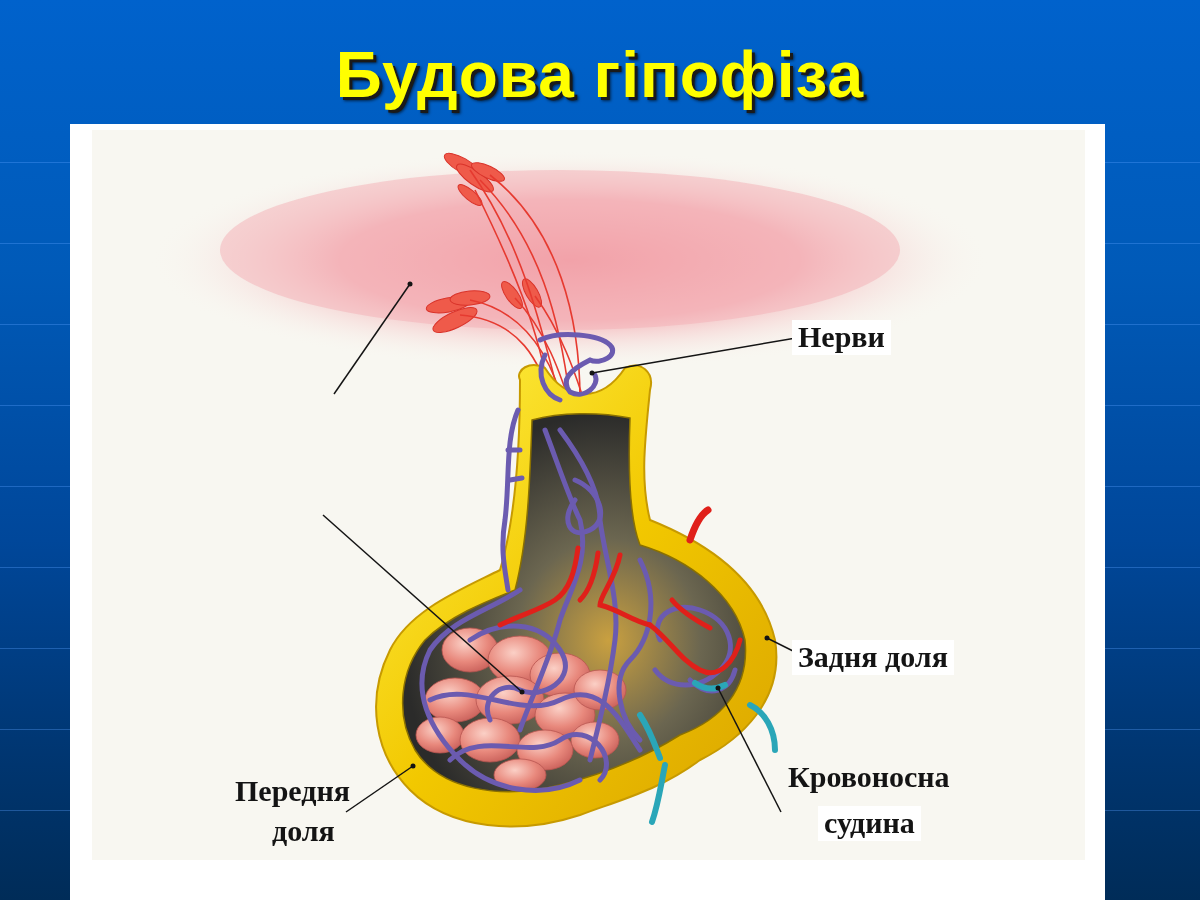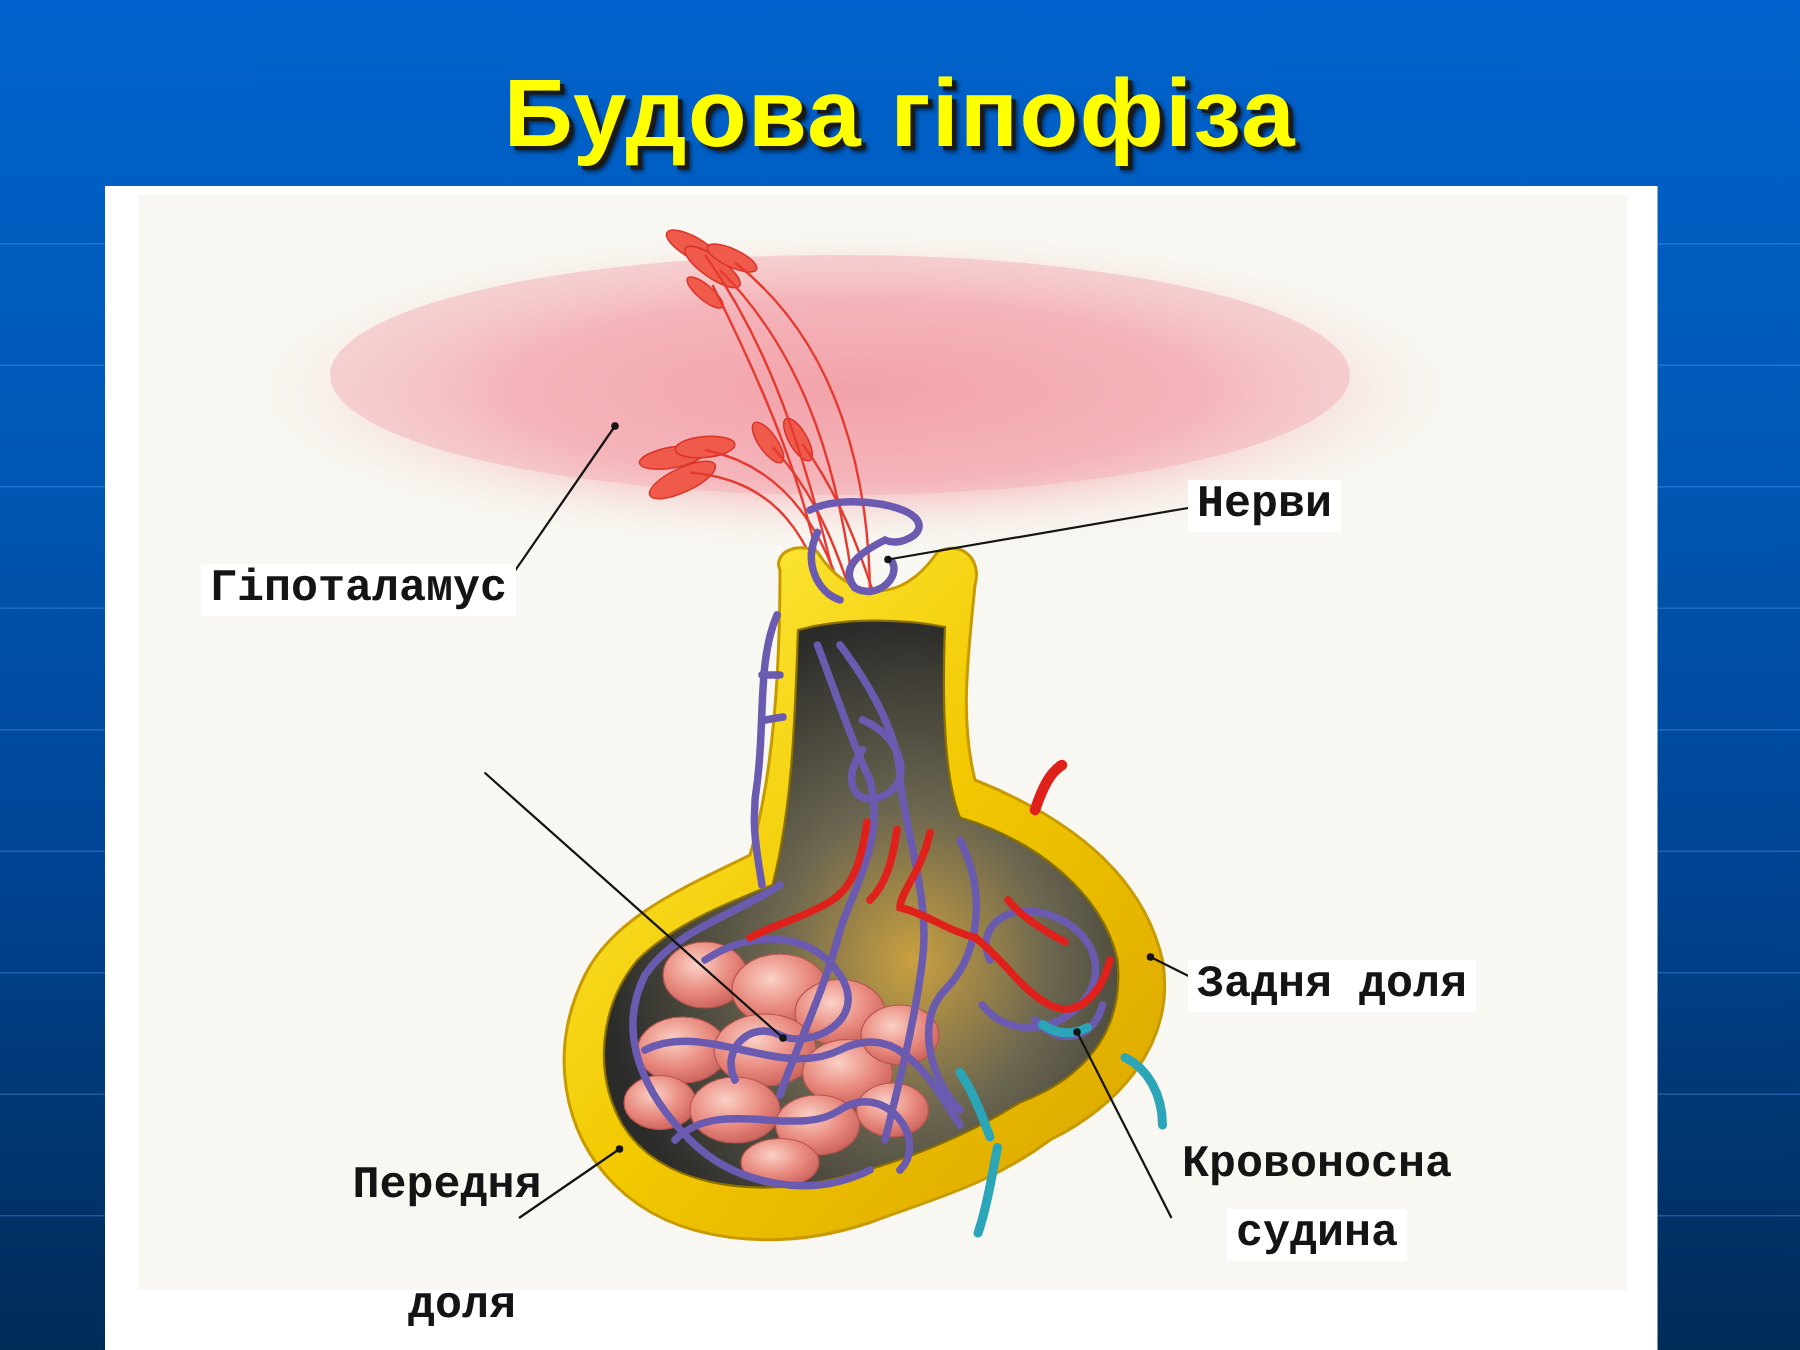--- a/index.html
+++ b/index.html
@@ -17,21 +17,21 @@
     text-shadow: 3px 3px 0 #1a1a1a, 4px 4px 3px rgba(0,0,0,0.6);
   }
   .panel {
     position:absolute; left:70px; top:124px; width:1035px; height:776px; background:#ffffff;
   }
   .diagram-bg {
     position:absolute; left:22px; top:6px; width:993px; height:730px; background:#f8f7f1;
   }
   svg.diagram { position:absolute; left:0; top:0; }
   .label {
-    position:absolute; font-family:Liberation Mono, monospace; font-size:30px; font-weight:bold;
+    position:absolute; font-family:Liberation Serif, serif; font-size:30px; font-weight:bold;
     color:#141414; line-height:1.15; white-space:nowrap;
   }
   .label.plate { background:#ffffff; padding:0 6px; }
 </style>
 </head>
 <body>
 
 <div class="bg-lines">
   <div class="bg-line" style="top:162px"></div>
   <div class="bg-line" style="top:243px"></div>
@@ -169,20 +169,19 @@
     <g fill="#141414">
       <circle cx="410" cy="284" r="2.5"></circle>
       <circle cx="592" cy="373" r="2.5"></circle>
       <circle cx="522" cy="692" r="2.5"></circle>
       <circle cx="767" cy="638" r="2.5"></circle>
       <circle cx="413" cy="766" r="2.5"></circle>
       <circle cx="718" cy="688" r="2.5"></circle>
     </g>
   </svg>
 
-  <div class="label plate" style="left:64px; top:252px;">Гіпоталамус</div>
   <div class="label plate" style="left:722px; top:196px;">Нерви</div>
   <div class="label plate" style="left:722px; top:516px;">Задня доля</div>
   <div class="label" style="left:165px; top:650px;text-align:right;">Передня</div>
-  <div class="label" style="left:202px; top:690px;margin-top:40px;">доля</div>
+  <div class="label" style="left:202px; top:690px;">доля</div>
   <div class="label" style="left:718px; top:636px;">Кровоносна</div>
   <div class="label plate" style="left:748px; top:682px;">судина</div>
 </div>
 
 </body></html>

